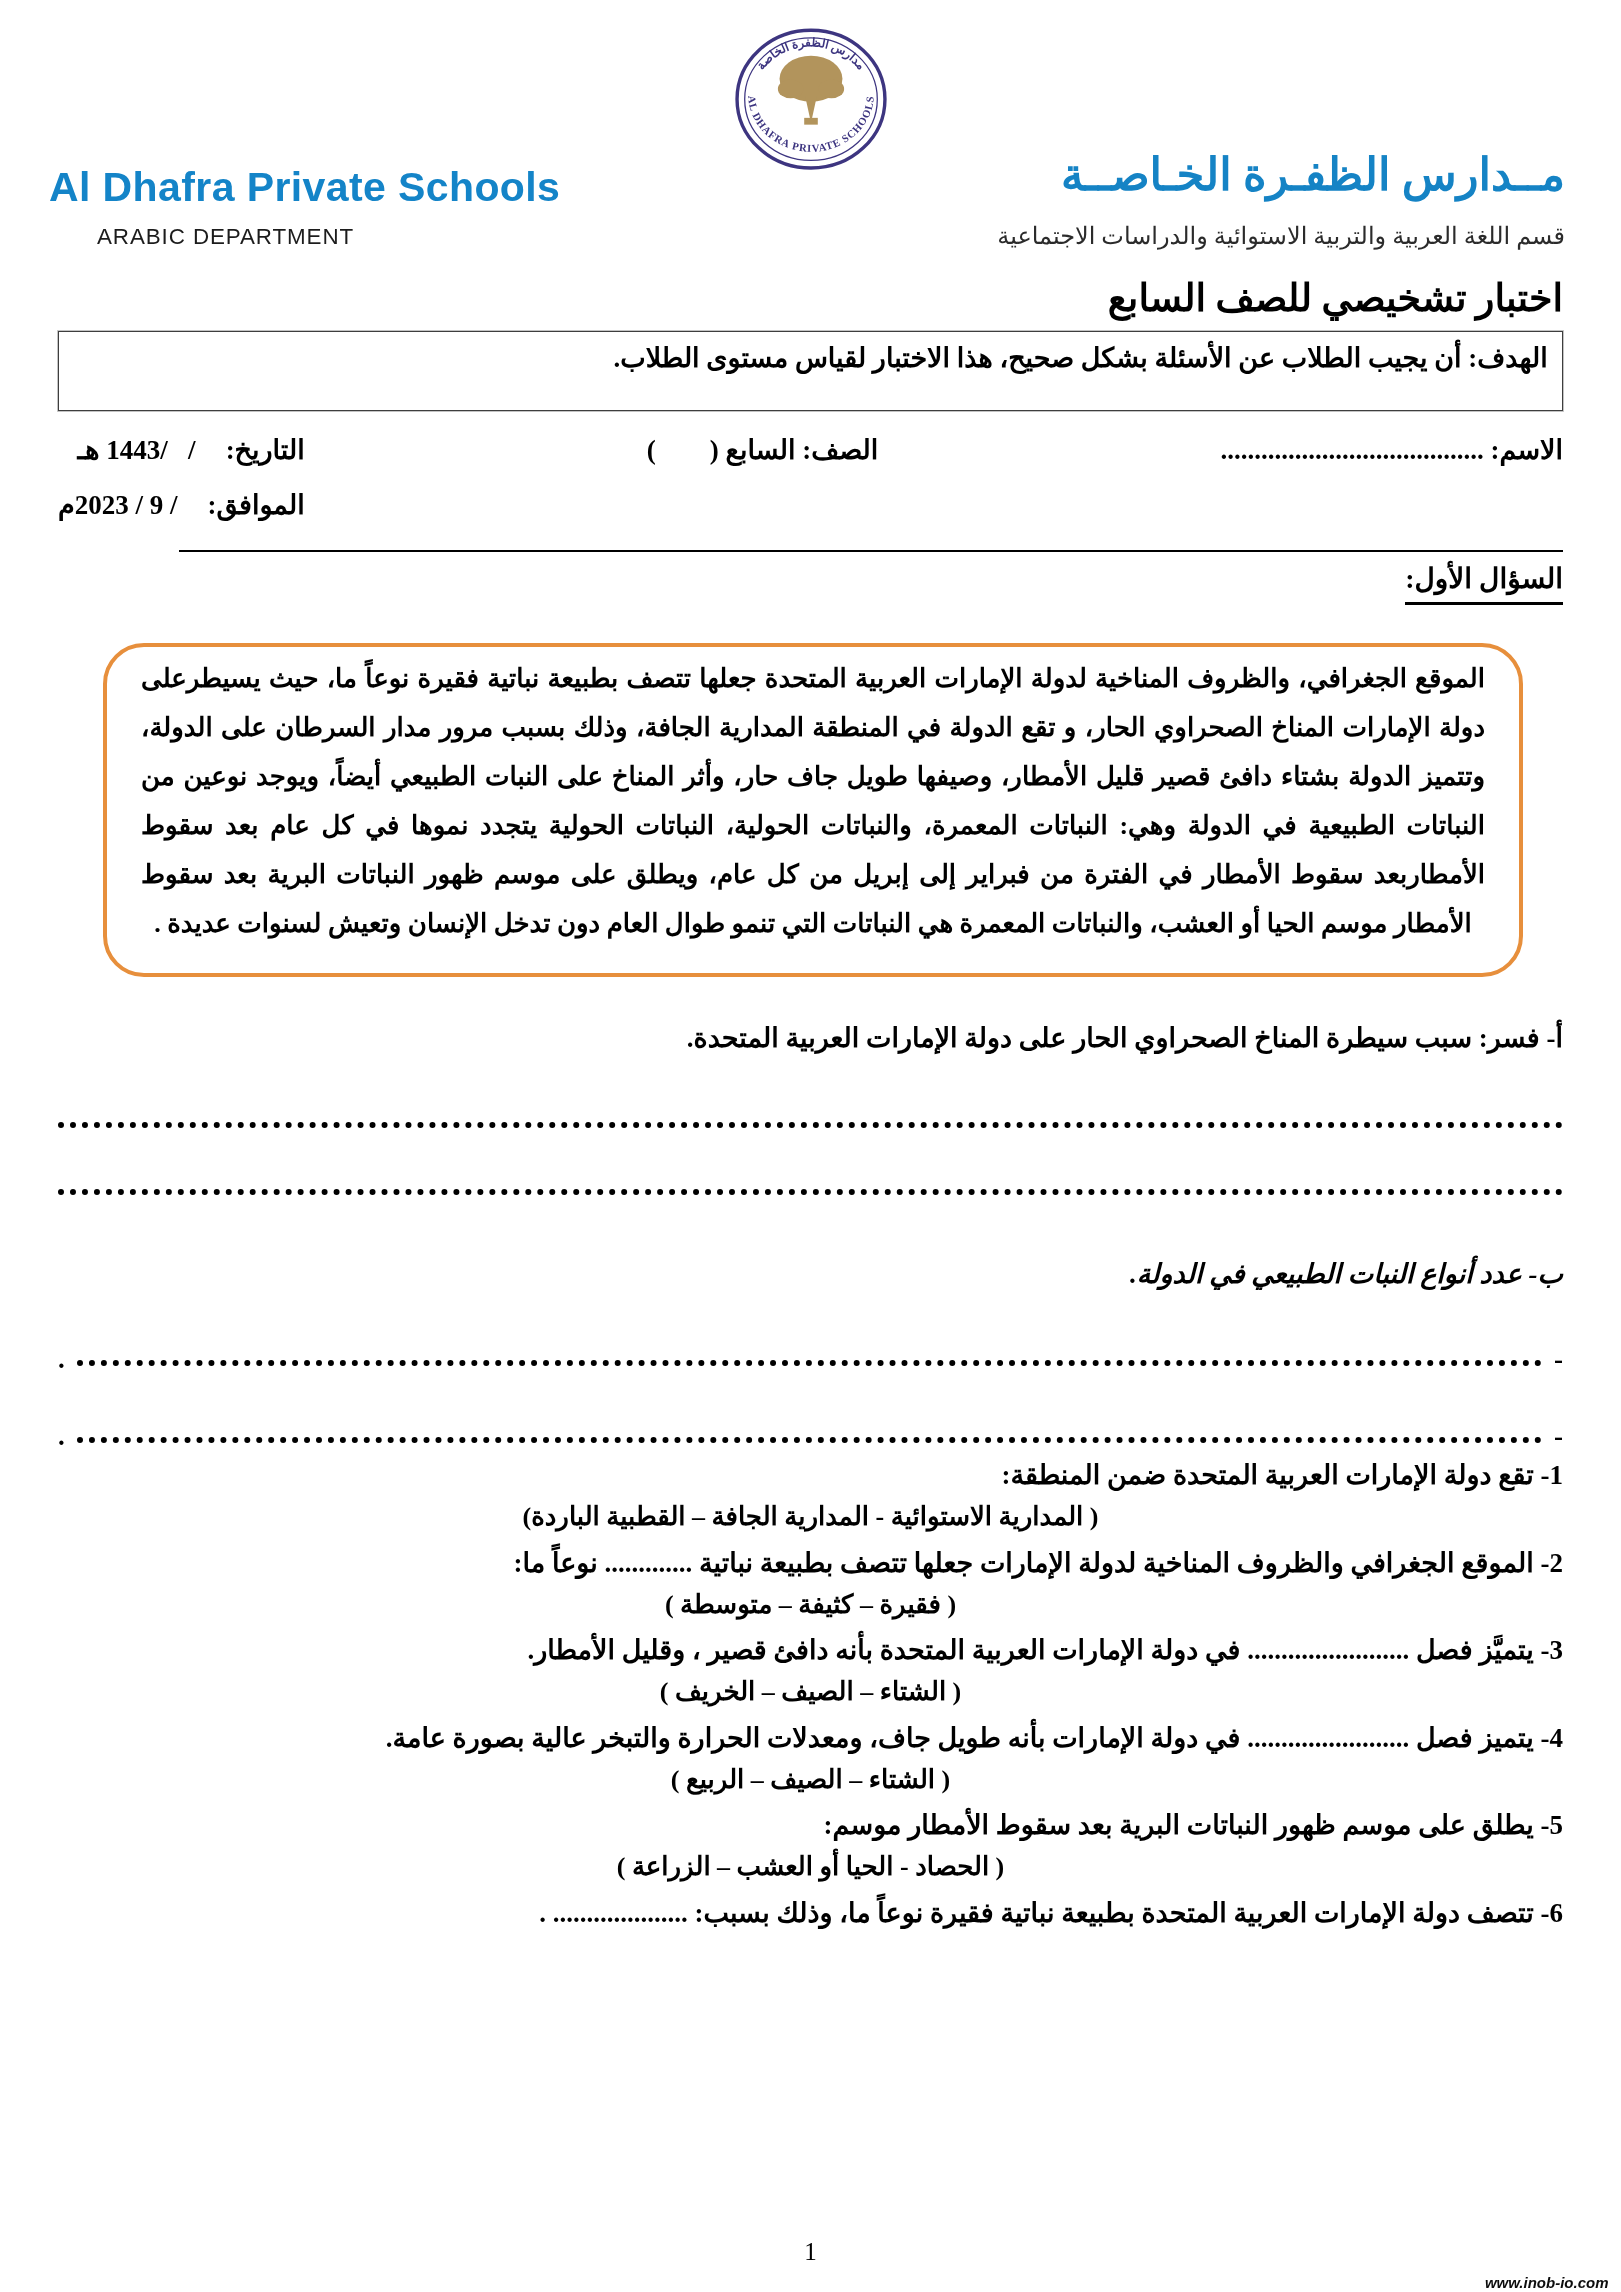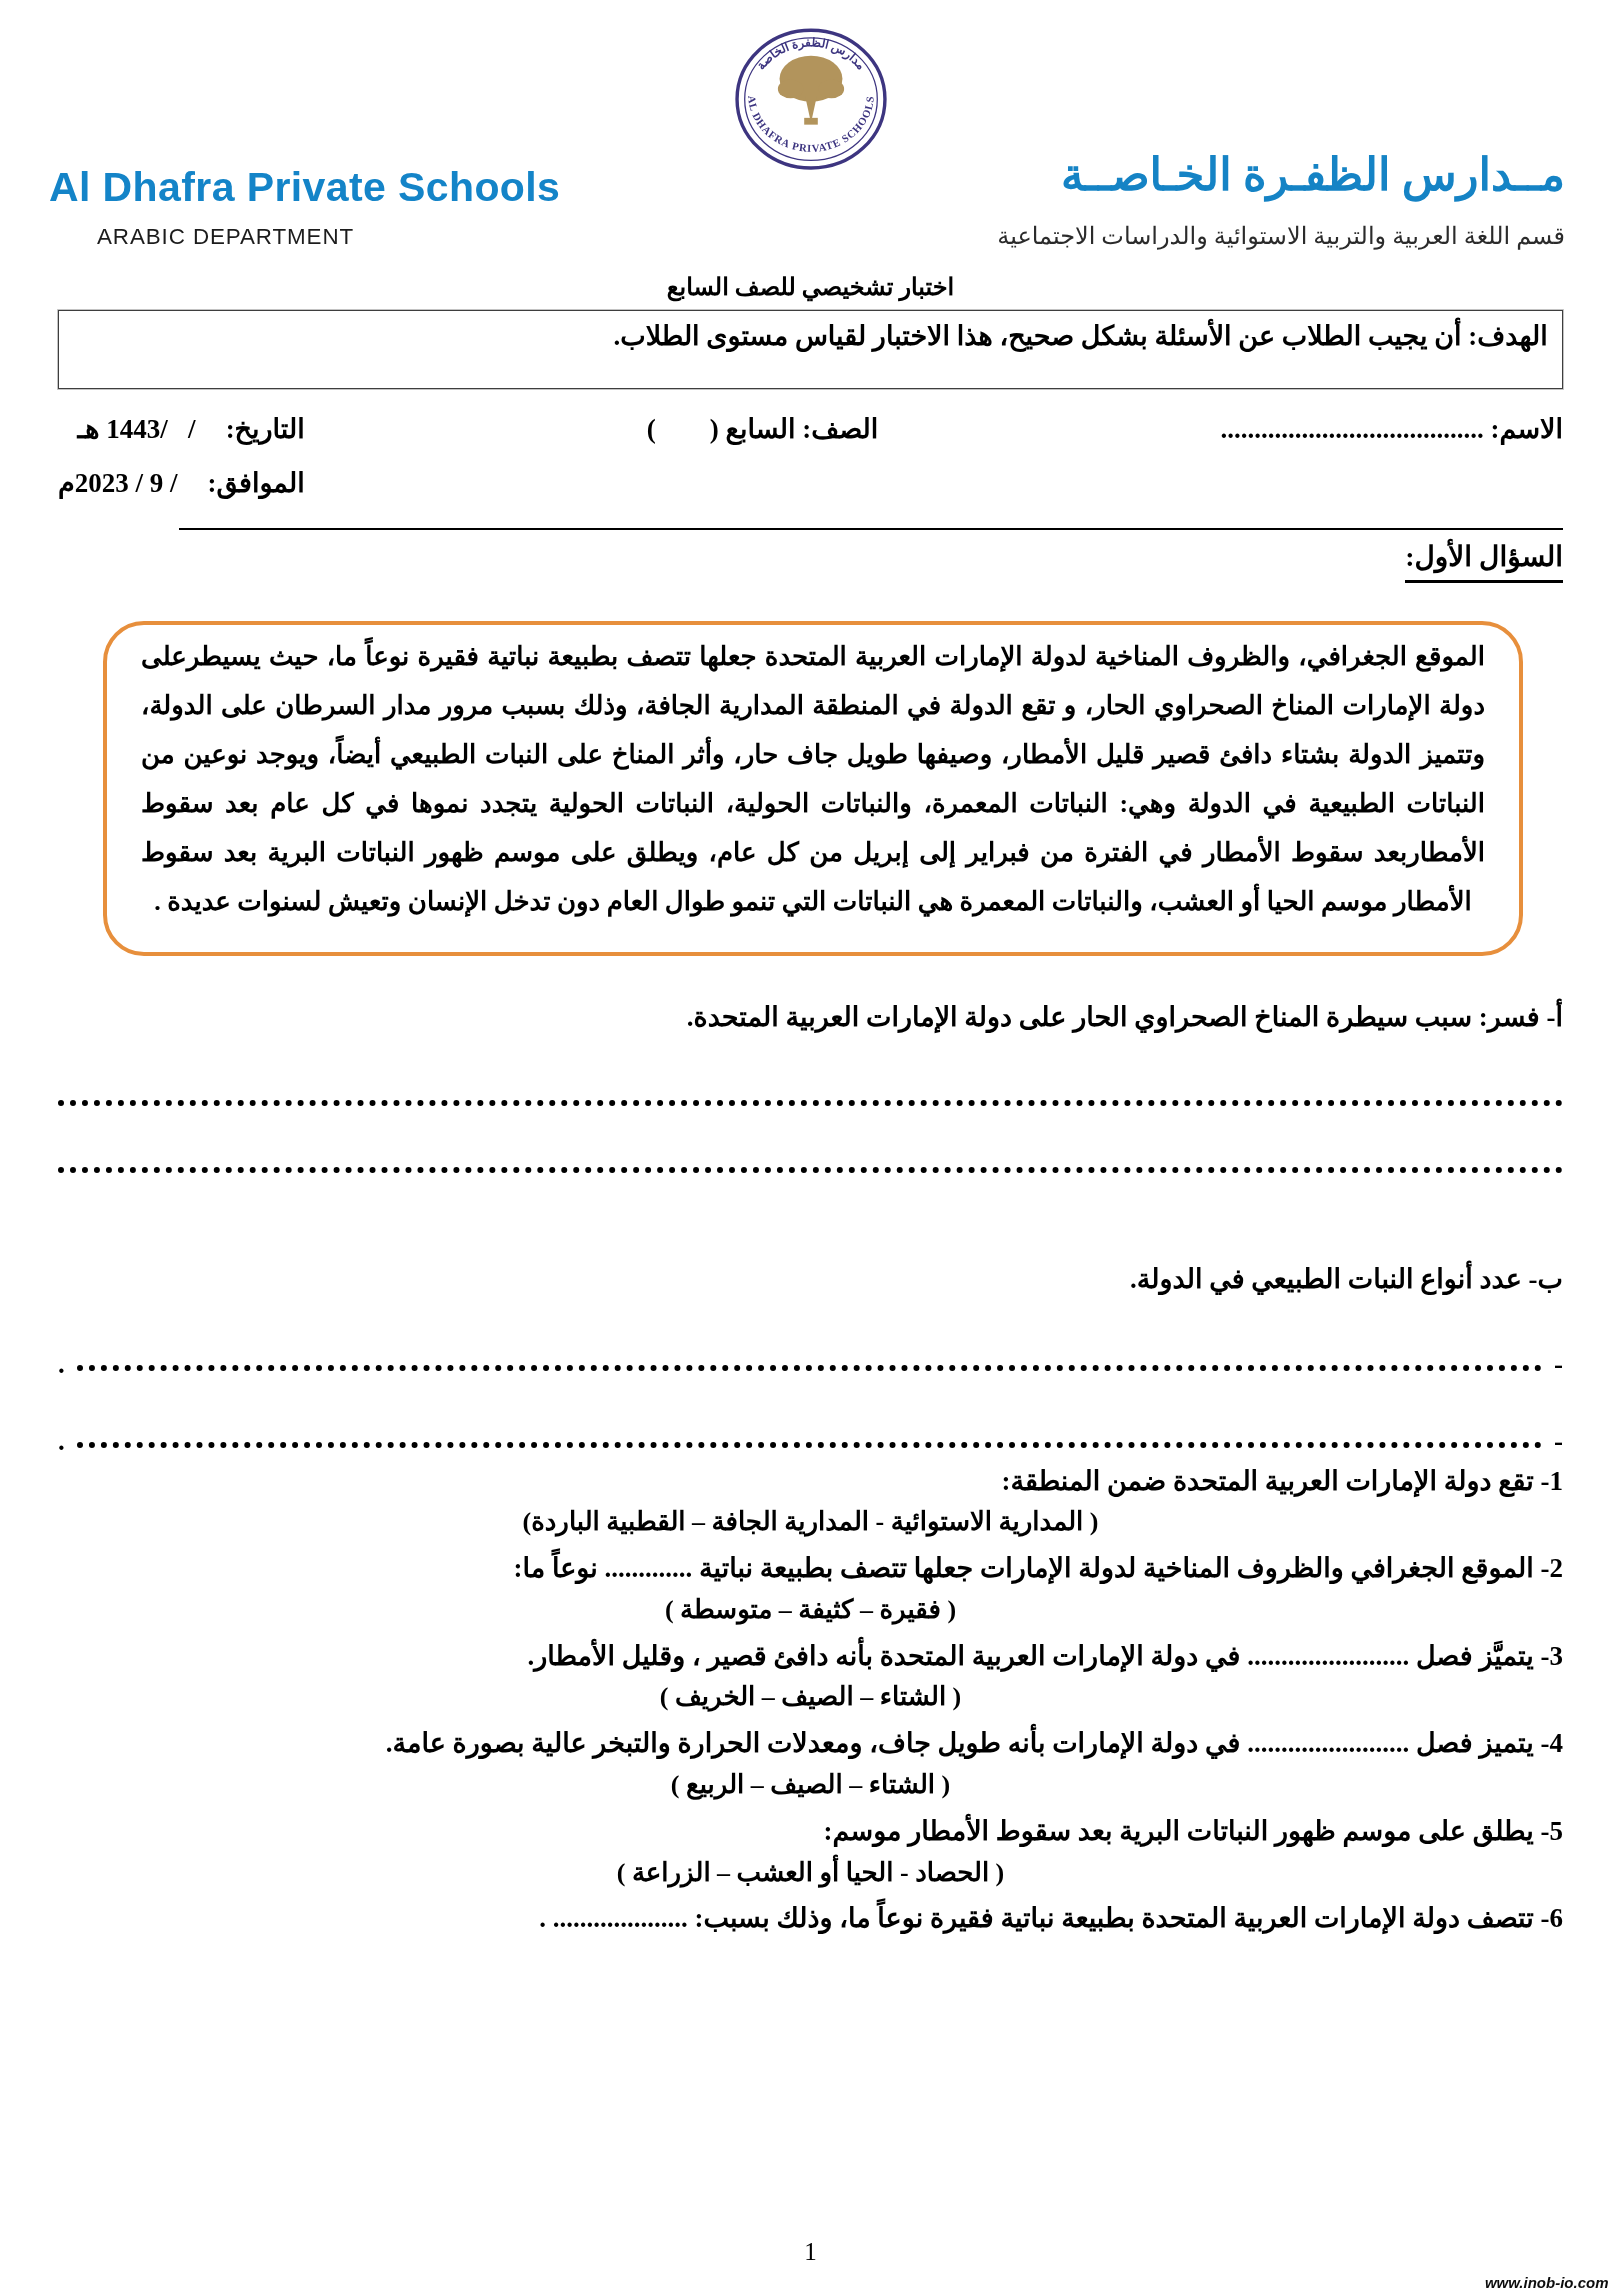--- a/index.html
+++ b/index.html
@@ -30,21 +30,21 @@
   .ar-dept{
     position:absolute;right:56px;top:222px;direction:rtl;
     font-size:24px;color:#2b2b2b;
   }
   
   .content{
     position:absolute;top:269px;right:58px;left:58px;
     direction:rtl;text-align:right;
     font-weight:bold;font-size:27px;line-height:1.55;
   }
-  .title{text-align:center;font-size:24px;margin-bottom:3.6px;}
+  .title{font-size:38px;margin-bottom:3.6px;}
   .objective-box{
     border:1.8px solid #3e3e3e;
     box-shadow:0 0 0 0.9px #bdbdbd;
     padding:5.4px 14.3px 30px 14.3px;
   }
   .info-row{display:flex;justify-content:space-between;align-items:flex-start;margin-top:19.7px;}
   .name-field{white-space:nowrap;}
   .name-field .dots{letter-spacing:0.9px;}
   .class-field{white-space:nowrap;}
   .date-block{display:flex;flex-direction:column;gap:12.5px;}
@@ -59,21 +59,21 @@
     border:4.5px solid #e78f3c;border-radius:41px;
     margin:38px 40px 0 45px;
     padding:8px 34px 25px 34px;
   }
   .passage{
     margin:0;font-size:26px;line-height:1.88;
     text-align:justify;text-align-last:center;
   }
   .question{margin-top:41px;}
   .answer-dots{border-bottom:6.3px dotted #000;height:5.4px;margin-top:56px;}
-  .qb{margin-top:86px;}
+  .qb{margin-top:59px;font-style:italic;}
   .dash-line{display:flex;align-items:flex-end;gap:12.5px;margin-top:50px;}
   .dash-line .fill{flex:1;border-bottom:6.3px dotted #000;height:5.4px;margin-bottom:7.2px;}
   .dash-line .mark{line-height:1;}
   .sec-heading2{margin-top:47px;}
   .mcq{margin-top:1.8px;}
   .mcq-q{margin-top:5.4px;}
   .mcq-o{text-align:center;font-size:26px;margin-top:0;}
   
   .page-number{
     position:absolute;left:0;right:0;bottom:27px;

